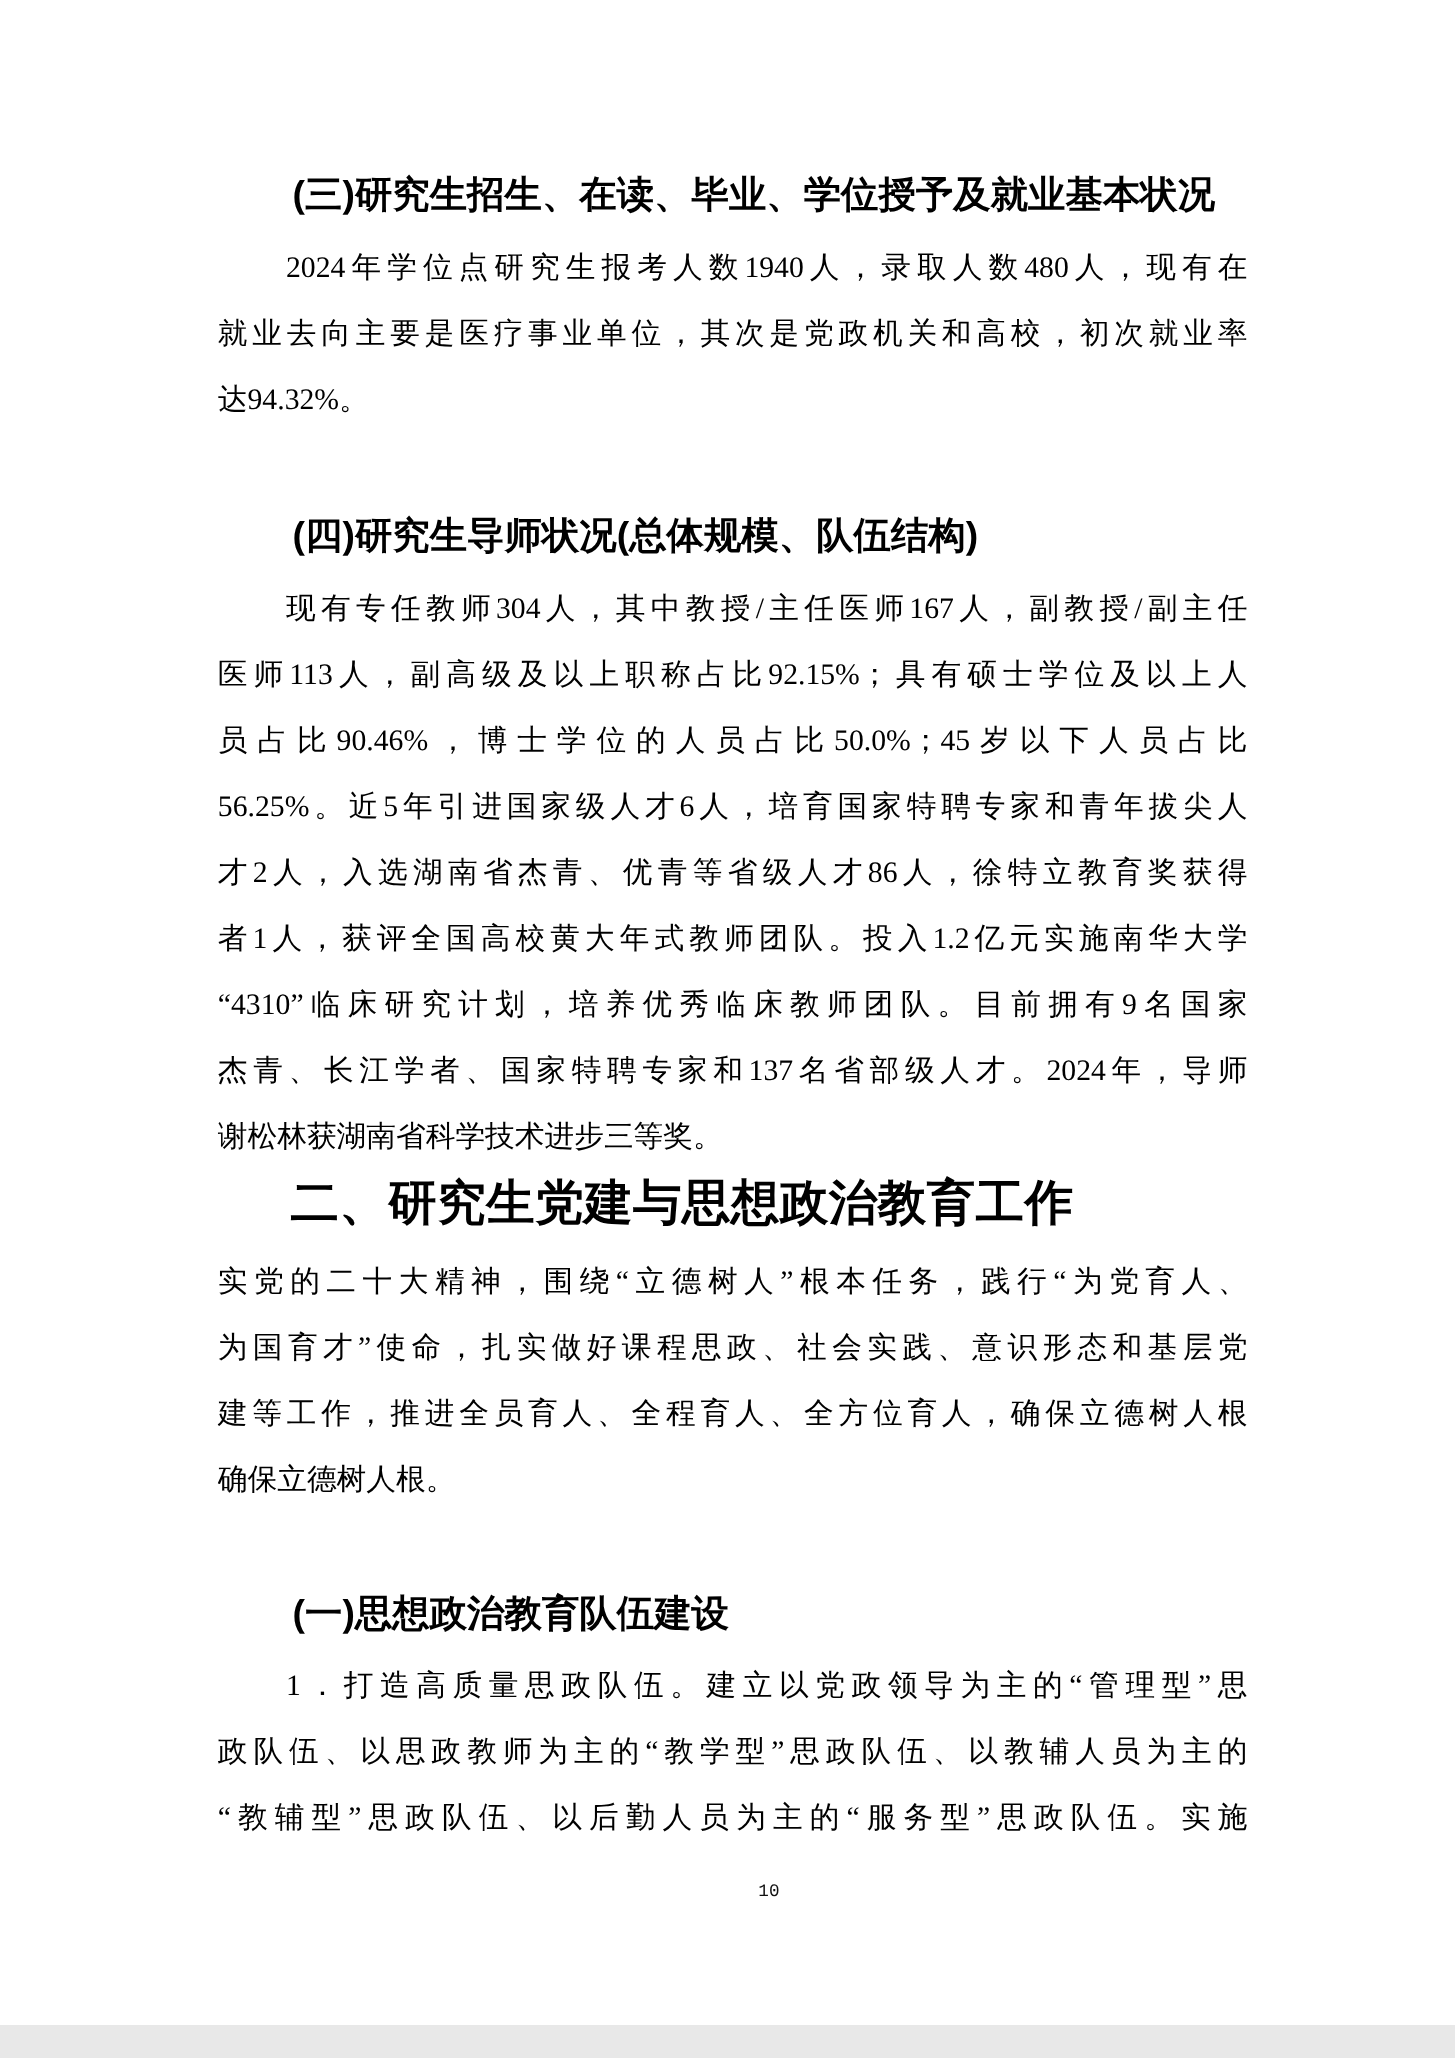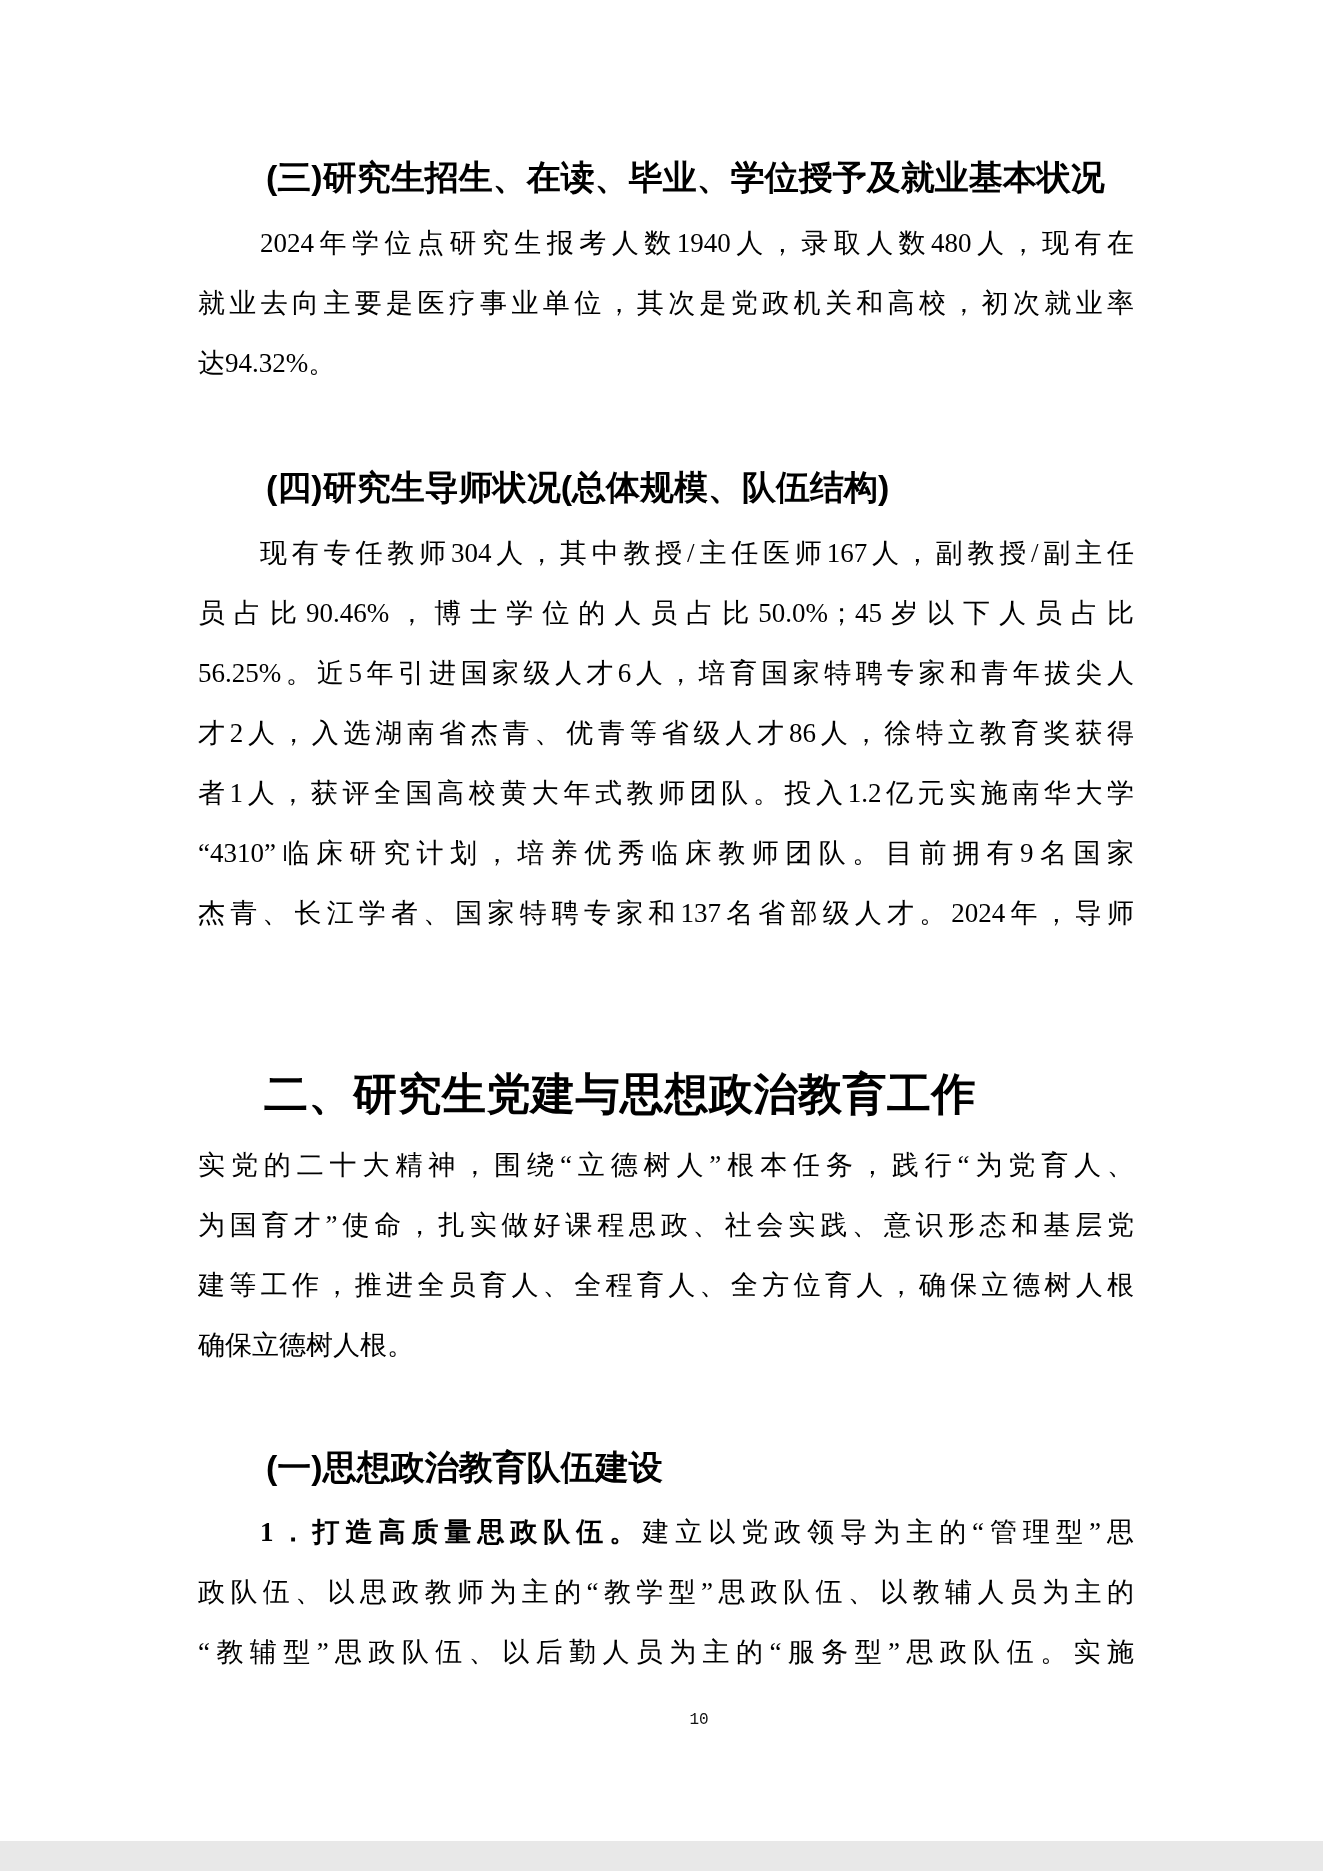--- a/index.html
+++ b/index.html
@@ -22,21 +22,21 @@
   .h2{font-size:44px;line-height:52px;padding-left:66px;letter-spacing:.5px;}
   
   .para{
     position:absolute;left:198px;width:936px;
     font-size:27px;line-height:60px;color:#000;
   }
   .line{height:60px;overflow:hidden;text-align:justify;text-justify:inter-character;}
   .line.fill{text-align-last:justify;}
   .line.endline{text-align-last:left;}
   .line.indent{padding-left:62px;}
-  .lead-bold{font-weight:bold;}
+  .lead-bold{font-weight:normal;}
   
   .b0{top:152px;}
   .b1{top:213px;}
   .b2{top:462px;}
   .b3{top:523px;}
   .b4{top:1068px;}
   .b5{top:1135px;}
   .b6{top:1442px;}
   .b7{top:1502px;}
   .pageno{
@@ -52,26 +52,28 @@
   <div id="doc-content">
       <div class="h3 b0">(三)研究生招生、在读、毕业、学位授予及就业基本状况</div>
       <div class="para b1">
         <div class="line indent fill"><span>2024年学位点研究生报考人数1940人，录取人数480人，现有在</span></div>
         <div class="line fill"><span>就业去向主要是医疗事业单位，其次是党政机关和高校，初次就业率</span></div>
         <div class="line endline"><span>达94.32%。</span></div>
       </div>
       <div class="h3 b2">(四)研究生导师状况(总体规模、队伍结构)</div>
       <div class="para b3">
         <div class="line indent fill"><span>现有专任教师304人，其中教授/主任医师167人，副教授/副主任</span></div>
+        <div class="line fill"><span>医师113人，副高级及以上职称占比92.15%；具有硕士学位及以上人</span></div>
         <div class="line fill"><span>员占比90.46%，博士学位的人员占比50.0%；45岁以下人员占比</span></div>
         <div class="line fill"><span>56.25%。近5年引进国家级人才6人，培育国家特聘专家和青年拔尖人</span></div>
         <div class="line fill"><span>才2人，入选湖南省杰青、优青等省级人才86人，徐特立教育奖获得</span></div>
         <div class="line fill"><span>者1人，获评全国高校黄大年式教师团队。投入1.2亿元实施南华大学</span></div>
         <div class="line fill"><span>“4310”临床研究计划，培养优秀临床教师团队。目前拥有9名国家</span></div>
         <div class="line fill"><span>杰青、长江学者、国家特聘专家和137名省部级人才。2024年，导师</span></div>
+        <div class="line endline"><span>谢松林获湖南省科学技术进步三等奖。</span></div>
       </div>
       <div class="h2 b4">二、研究生党建与思想政治教育工作</div>
       <div class="para b5">
         <div class="line fill"><span>实党的二十大精神，围绕“立德树人”根本任务，践行“为党育人、</span></div>
         <div class="line fill"><span>为国育才”使命，扎实做好课程思政、社会实践、意识形态和基层党</span></div>
         <div class="line fill"><span>建等工作，推进全员育人、全程育人、全方位育人，确保立德树人根</span></div>
         <div class="line endline"><span>确保立德树人根。</span></div>
       </div>
       <div class="h3 b6">(一)思想政治教育队伍建设</div>
       <div class="para b7">

